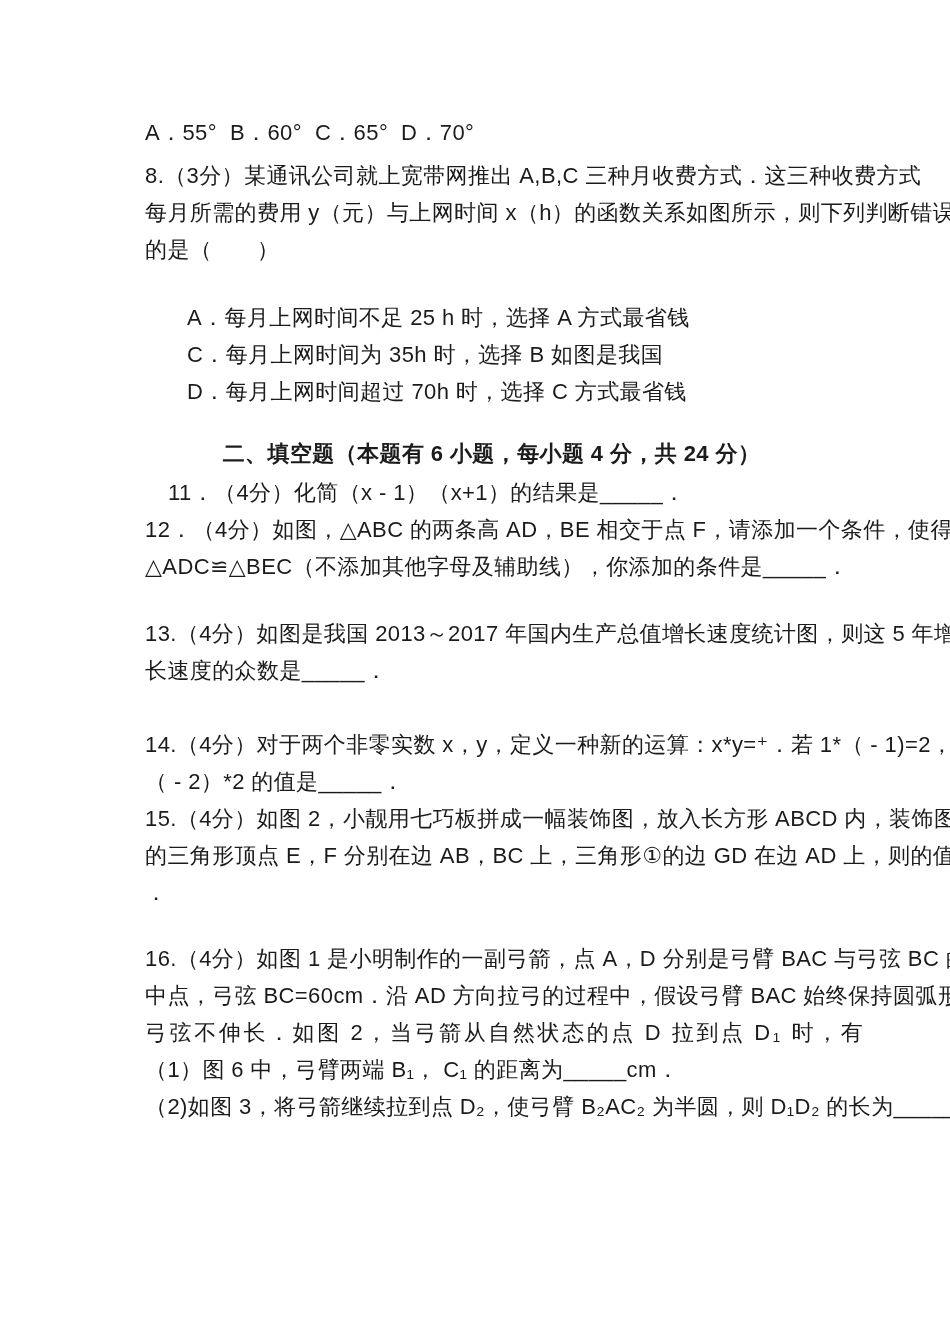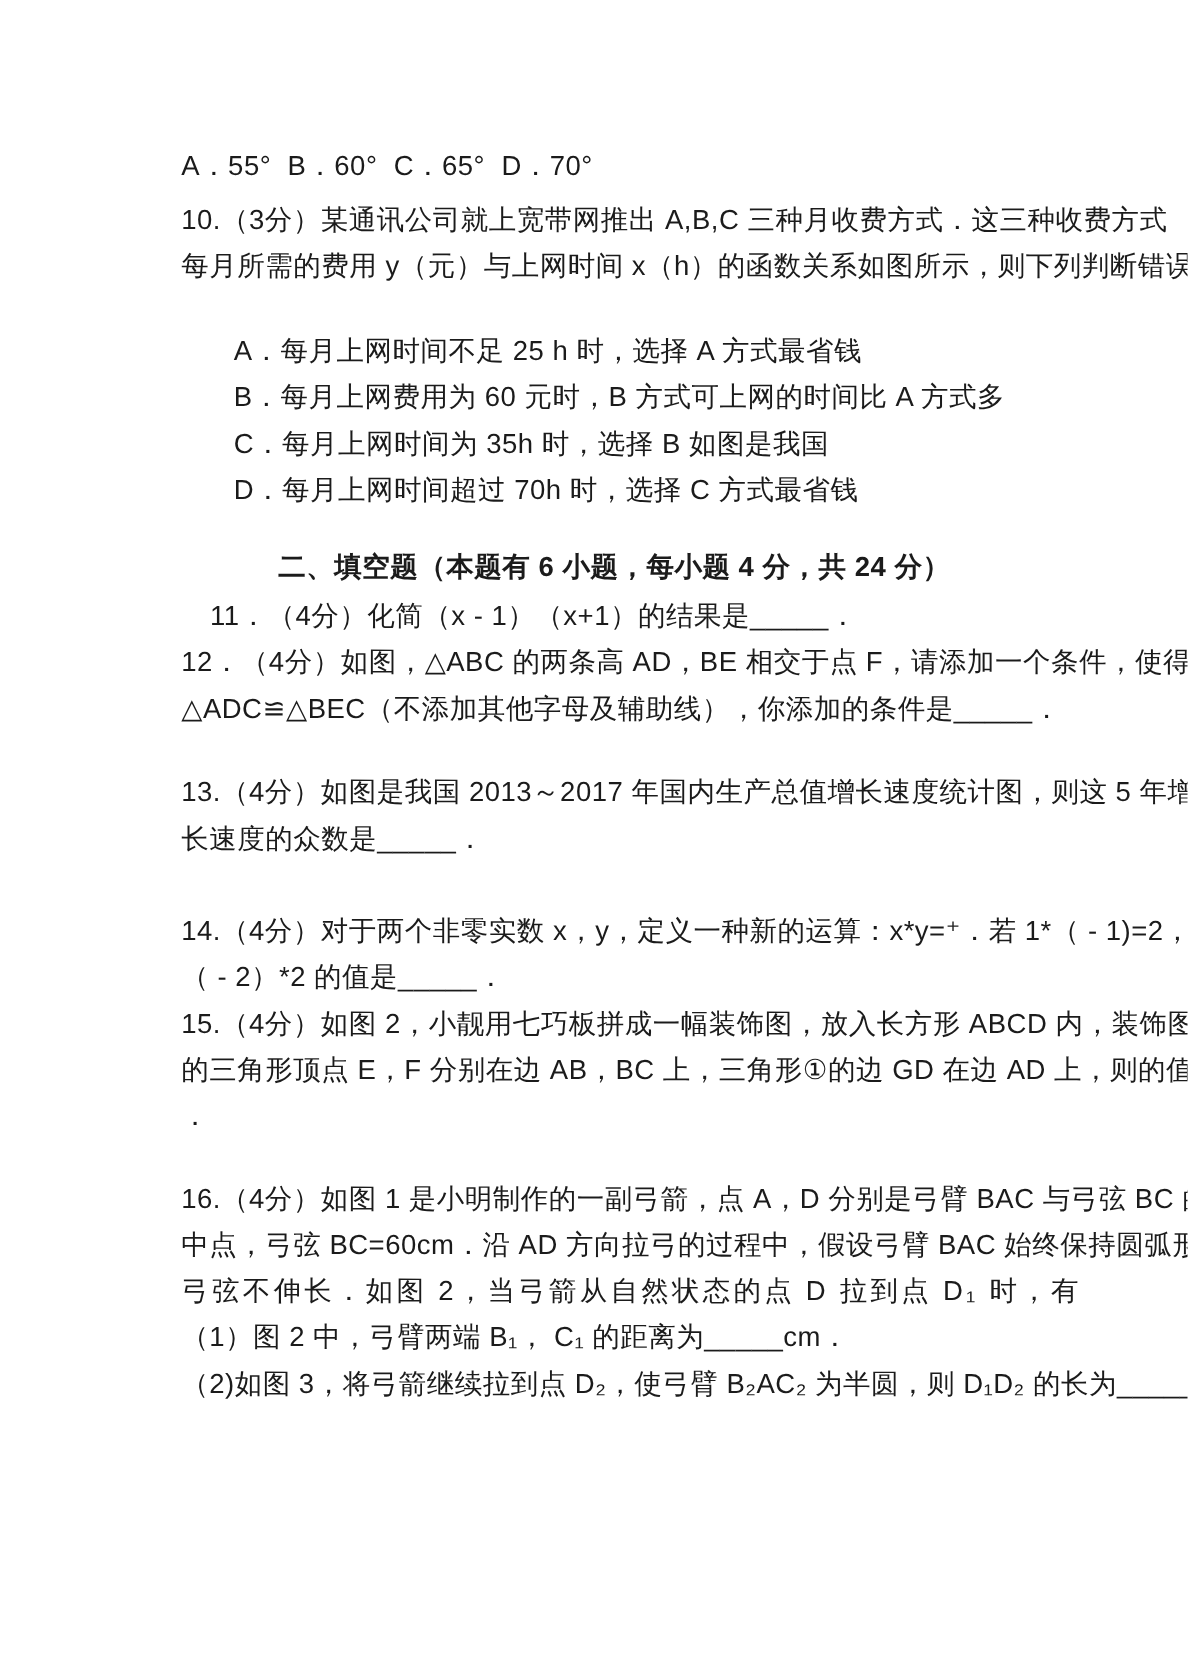--- a/index.html
+++ b/index.html
@@ -45,27 +45,27 @@
   .mt29 { margin-top: 29px; }
 </style>
 </head>
 <body>
 
 <div class="page">
 
   <div class="line">A．55°  B．60°  C．65°  D．70°</div>
 
   <div class="mt6">
-    <div class="line">10.（3分）某通讯公司就上宽带网推出 A,B,C 三种月收费方式．这三种收费方式</div>
+    <div class="line">8.（3分）某通讯公司就上宽带网推出 A,B,C 三种月收费方式．这三种收费方式</div>
     <div class="line">每月所需的费用 y（元）与上网时间 x（h）的函数关系如图所示，则下列判断错误</div>
+    <div class="line">的是（　　）</div>
   </div>
 
   <div class="mt31">
     <div class="line">A．每月上网时间不足 25 h 时，选择 A 方式最省钱</div>
-    <div class="line">B．每月上网费用为 60 元时，B 方式可上网的时间比 A 方式多</div>
     <div class="line">C．每月上网时间为 35h 时，选择 B 如图是我国</div>
     <div class="line">D．每月上网时间超过 70h 时，选择 C 方式最省钱</div>
   </div>
 
   <div class="line heading mt25">二、填空题（本题有 6 小题，每小题 4 分，共 24 分）</div>
 
   <div class="line mt2">11．（4分）化简（x - 1）（x+1）的结果是_____．</div>
 
   <div class="mt0">
     <div class="line">12．（4分）如图，△ABC 的两条高 AD，BE 相交于点 F，请添加一个条件，使得</div>
@@ -85,17 +85,17 @@
   <div class="mt0">
     <div class="line">15.（4分）如图 2，小靓用七巧板拼成一幅装饰图，放入长方形 ABCD 内，装饰图中</div>
     <div class="line">的三角形顶点 E，F 分别在边 AB，BC 上，三角形①的边 GD 在边 AD 上，则的值是</div>
     <div class="line">．</div>
   </div>
 
   <div class="mt29">
     <div class="line">16.（4分）如图 1 是小明制作的一副弓箭，点 A，D 分别是弓臂 BAC 与弓弦 BC 的</div>
     <div class="line">中点，弓弦 BC=60cm．沿 AD 方向拉弓的过程中，假设弓臂 BAC 始终保持圆弧形，</div>
     <div class="line stretch">弓弦不伸长．如图 2，当弓箭从自然状态的点 D 拉到点 D₁ 时，有</div>
-    <div class="line">（1）图 2 中，弓臂两端 B₁， C₁ 的距离为_____cm．</div>
+    <div class="line">（1）图 6 中，弓臂两端 B₁， C₁ 的距离为_____cm．</div>
     <div class="line">（2)如图 3，将弓箭继续拉到点 D₂，使弓臂 B₂AC₂ 为半圆，则 D₁D₂ 的长为_____cm．</div>
   </div>
 
 </div>
 
 </body></html>

